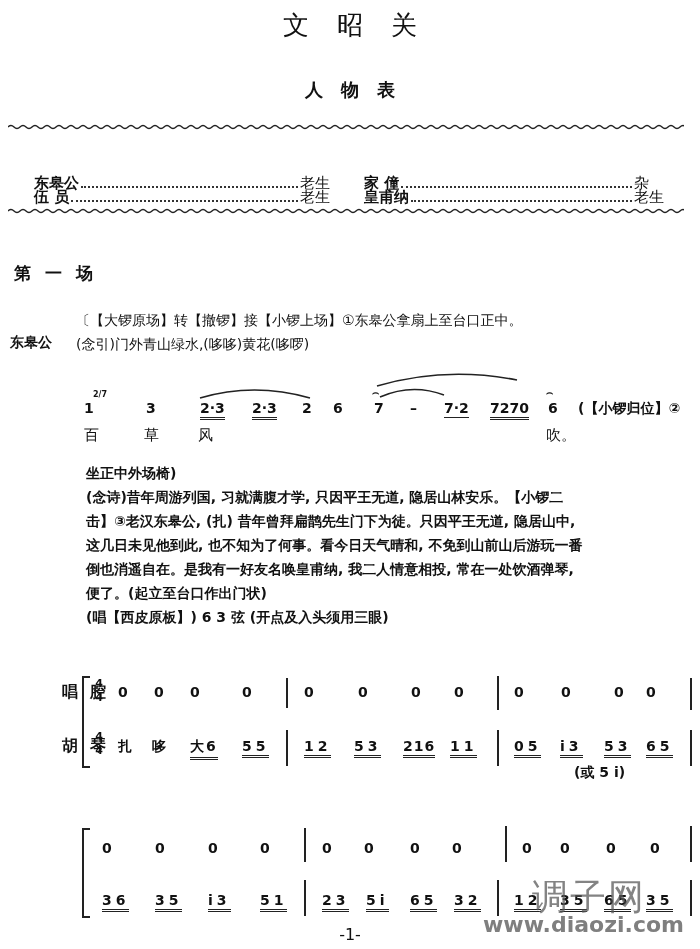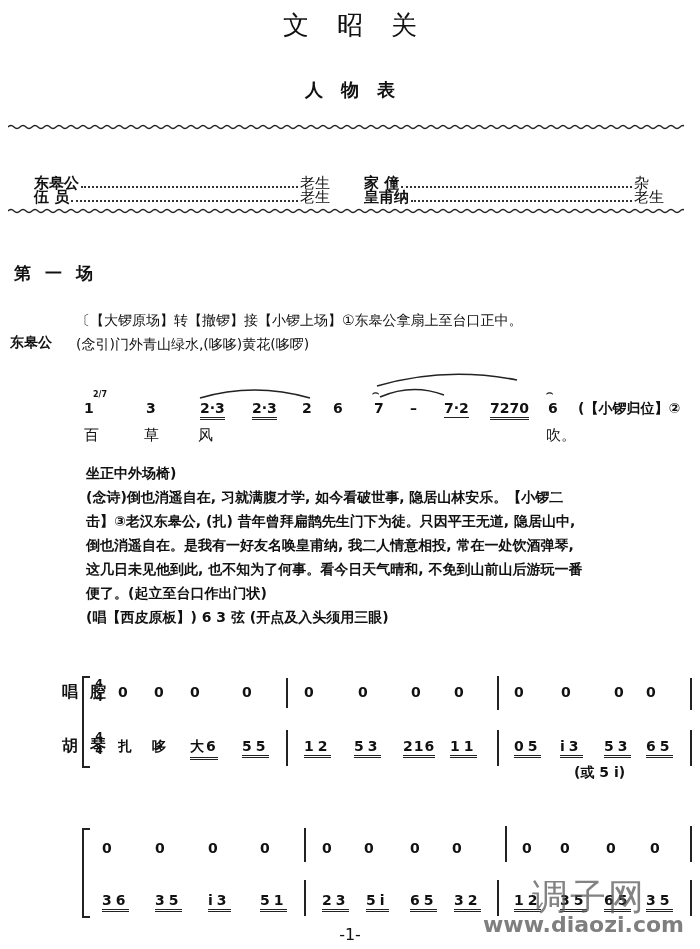--- a/index.html
+++ b/index.html
@@ -115,24 +115,24 @@
   <span class="note" style="left:546px;top:-14px;font-size:11px;">⌢</span>
   <span class="note" style="left:578px;">(【小锣归位】②</span>
 </div>
 <div class="lyric" style="top:426px;left:84px;">百</div>
 <div class="lyric" style="top:426px;left:144px;">草</div>
 <div class="lyric" style="top:426px;left:198px;">风</div>
 <div class="lyric" style="top:426px;left:546px;">吹。</div>
 
 <div class="abs para" style="top:461px;">
   <p>坐正中外场椅)</p>
-  <p>(念诗)倒也消遥自在, 习就满腹才学, 如今看破世事, 隐居山林安乐。【小锣二</p>
+  <p>(念诗)昔年周游列国, 习就满腹才学, 只因平王无道, 隐居山林安乐。【小锣二</p>
   <p>击】③老汉东皋公, (扎) 昔年曾拜扁鹊先生门下为徒。只因平王无道, 隐居山中,</p>
+  <p>这几日未见他到此, 也不知为了何事。看今日天气晴和, 不免到山前山后游玩一番</p>
   <p>倒也消遥自在。是我有一好友名唤皇甫纳, 我二人情意相投, 常在一处饮酒弹琴,</p>
-  <p>这几日未见他到此, 也不知为了何事。看今日天气晴和, 不免到山前山后游玩一番</p>
   <p>便了。(起立至台口作出门状)</p>
   <p>(唱【西皮原板】) 6 3 弦 (开点及入头须用三眼)</p>
 </div>
 
 <div>
   <div class="staff-label" style="top:682px;left:14px;">唱腔</div>
   <div class="staff-label" style="top:736px;left:14px;">胡琴</div>
   <div class="bracket" style="top:676px;left:82px;height:88px;"></div>
 
   <div class="timesig" style="top:678px;left:94px;">

